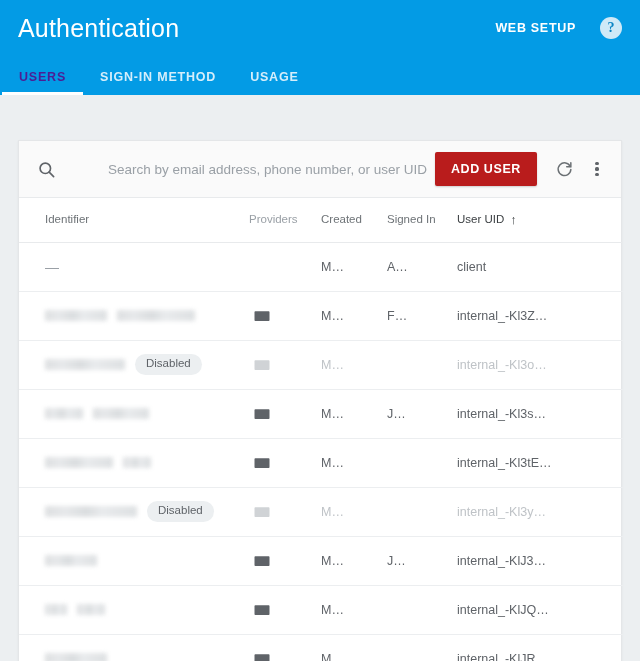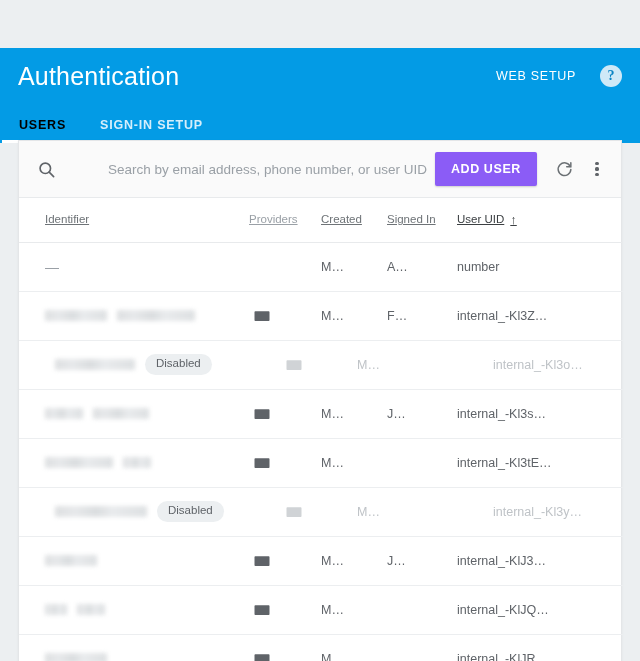--- a/index.html
+++ b/index.html
@@ -16,35 +16,34 @@
     background: #039be5;
     height: 95px;
     position: relative;
     width: 640px;
   }
   .appbar-top {
     height: 55px;
     display: flex;
     align-items: center;
     padding: 0 14px 0 18px;
-    margin-top: 48px;
   }
   .app-title {
     color: #ffffff;
     font-size: 25px;
     font-weight: 400;
     letter-spacing: .2px;
     line-height: 1;
     margin-top: 2px;
     flex: 1;
   }
   .web-setup {
     color: #ffffff;
     font-size: 12.5px;
-    font-weight: normal;
+    font-weight: bold;
     letter-spacing: .7px;
     padding: 7px 10px;
     cursor: pointer;
     white-space: nowrap;
   }
   .help-btn {
     width: 22px; height: 22px;
     border-radius: 50%;
     background: #cfe9f7;
     color: #0b84c4;
@@ -69,21 +68,21 @@
   .tab {
     color: #d5eefb;
     font-size: 12.5px;
     font-weight: bold;
     letter-spacing: .8px;
     padding: 0 17px 11px 17px;
     cursor: pointer;
     position: relative;
     white-space: nowrap;
   }
-  .tab.active { color: #000000; }
+  .tab.active { color: #4c1d95; }
   .tab.active::after {
     content: "";
     position: absolute;
     left: 0; right: 0; bottom: 0;
     height: 3px;
     background: #ffffff;
   }
 
   
   .page {
@@ -124,21 +123,21 @@
     background: transparent;
     font-family: Liberation Sans, sans-serif;
     font-size: 13.5px;
     color: #4c1d95;
     padding: 0;
     min-width: 0;
     text-align: right;
   }
   .search-input::placeholder { color: #9aa0a6; }
   .add-user-btn {
-    background: #8b5cf6;
+    background: #b91c1c;
     color: #ffffff;
     border: none;
     font-family: "Liberation Sans", sans-serif;
     font-size: 12.5px;
     font-weight: bold;
     letter-spacing: .6px;
     height: 34px;
     padding: 0 16px;
     border-radius: 2px;
     cursor: pointer;
@@ -163,41 +162,40 @@
   thead th {
     font-size: 11.5px;
     font-weight: 400;
     color: #6e7377;
     text-align: left;
     vertical-align: middle;
     padding: 10px 4px 10px 0;
     height: 44px;
     border-bottom: 1px solid #e8eaec;
     line-height: 1.15;
-    text-decoration: underline;
   }
   th.c-ident { width: 230px; padding-left: 26px; }
   th.c-prov  { width: 72px;  color: #9aa0a6; }
   th.c-created { width: 66px; margin-left: 13px; }
   th.c-signed  { width: 70px; }
   th.c-uid     { width: 166px; color: #3c4043; }
   .uid-head { display: flex; align-items: flex-start; gap: 6px; }
   .sort-arrow { color: #3c4043; font-size: 13px; line-height: 1; }
 
   tbody tr { height: 49px; }
   tbody td {
     border-bottom: 1px solid #eceef0;
     font-size: 12.5px;
     color: #5f6368;
     vertical-align: middle;
     padding: 0 4px 0 0;
     height: 49px;
   }
   td.c-ident { padding-left: 26px; }
-  tbody tr.dim td { color: #bfc3c7; padding-left: 36px; }
+  tbody tr.dim td { color: #bfc3c7; }
 
   .ident-wrap { display: flex; align-items: center; gap: 10px; }
   .redact {
     height: 11px;
     border-radius: 1px;
     background: linear-gradient(90deg,#dcdee0 0%, #e6e8ea 22%, #d9dcde 45%, #e8eaec 62%, #dcdfe1 100%);
     filter: blur(2.2px);
     opacity: .95;
   }
   .dash { color: #9aa0a6; font-size: 14px; letter-spacing: 0; }
@@ -225,21 +223,22 @@
 <body>
 
 <div class="appbar">
   <div class="appbar-top">
     <div class="app-title">Authentication</div>
     <div class="web-setup">WEB SETUP</div>
     <div class="help-btn">?</div>
   </div>
   <div class="tabs" id="tabbar">
       <div class="tab active"><span>USERS</span></div>
-      <div class="tab"><span>SIGN-IN SETUP</span></div>
+      <div class="tab"><span>SIGN-IN METHOD</span></div>
+      <div class="tab"><span>USAGE</span></div>
     </div>
 </div>
 
 <div class="page">
   <div class="card">
 
     <div class="toolbar">
       <span class="search-icon">
         <svg width="19" height="19" viewBox="0 0 24 24" fill="none" stroke="currentColor" stroke-width="2.1" stroke-linecap="round">
           <circle cx="10.5" cy="10.5" r="6.6"></circle>
@@ -281,21 +280,21 @@
       <tbody id="rows">
           <tr>
             <td class="c-ident">
               <div class="ident-wrap">
                 <span class="dash">—</span>
               </div>
             </td>
             <td class="c-prov"></td>
             <td class="c-created truncate">M…</td>
             <td class="c-signed truncate">A…</td>
-            <td class="c-uid truncate">number</td>
+            <td class="c-uid truncate">client</td>
           </tr>
           <tr>
             <td class="c-ident">
               <div class="ident-wrap">
                 <span class="redact" style="width: 62px;"></span>
                 <span class="redact" style="width: 78px;"></span>
               </div>
             </td>
             <td class="c-prov">
               <svg class="envelope env-on" width="18" height="18" viewBox="0 0 24 24" fill="currentColor">

